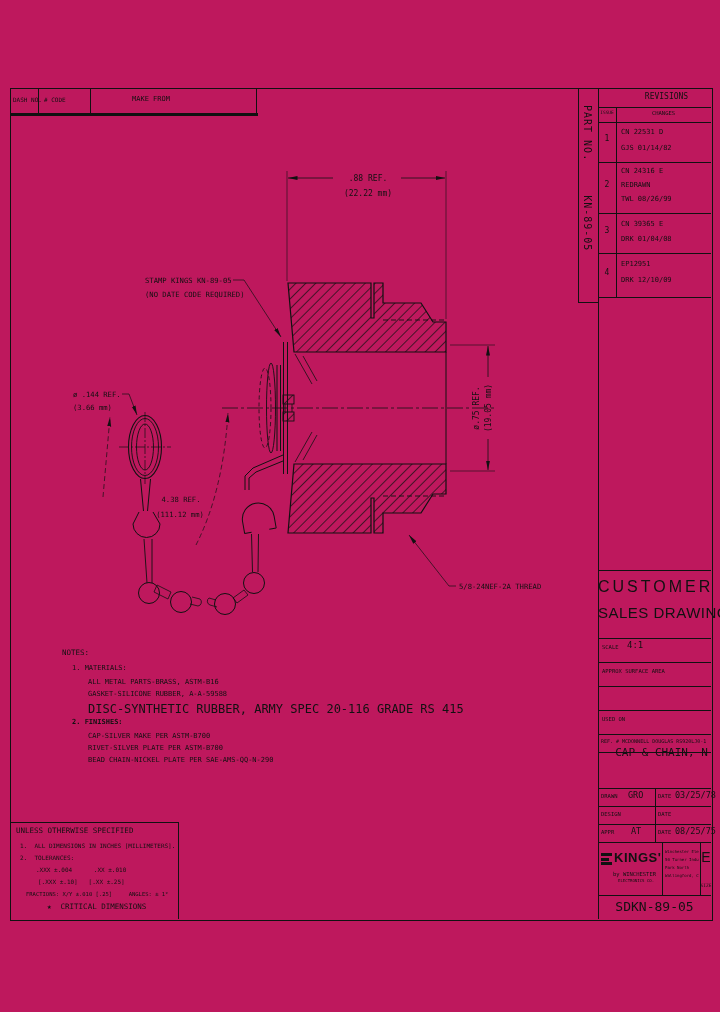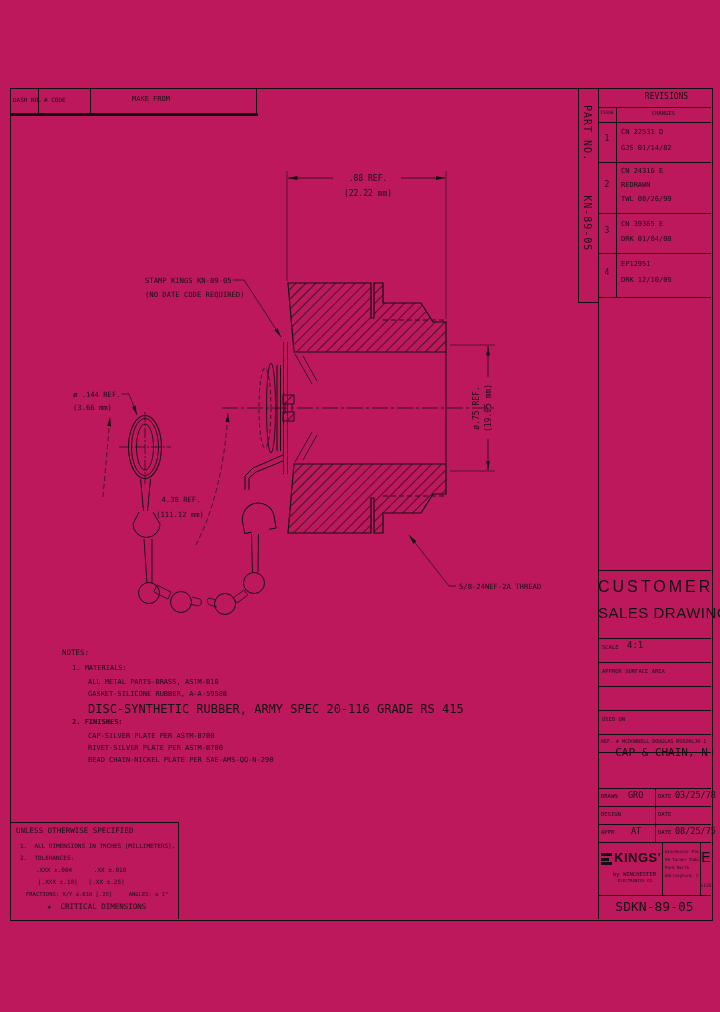--- a/index.html
+++ b/index.html
@@ -121,21 +121,21 @@
   <div class="lbl ctr" style="left:700px;top:884px;width:12px;font-size:4.5px;">SIZE</div>
 
   <div class="lbl ctr" style="left:598px;top:900px;width:113px;font-size:13px;">SDKN-89-05</div>
 
   <div class="lbl" style="left:62px;top:649px;font-size:7.5px;">NOTES:</div>
   <div class="lbl" style="left:72px;top:665px;font-size:7px;">1. MATERIALS:</div>
   <div class="lbl" style="left:88px;top:679px;font-size:7px;">ALL METAL PARTS-BRASS, ASTM-B16</div>
   <div class="lbl" style="left:88px;top:691px;font-size:7px;">GASKET-SILICONE RUBBER, A-A-59588</div>
   <div class="lbl" style="left:88px;top:703px;font-size:12px;">DISC-SYNTHETIC RUBBER, ARMY SPEC 20-116 GRADE RS 415</div>
   <div class="lbl" style="left:72px;top:719px;font-size:7px;font-weight:bold;">2. FINISHES:</div>
-  <div class="lbl" style="left:88px;top:733px;font-size:7px;">CAP-SILVER PLATE PER ASTM-B700</div>
+  <div class="lbl" style="left:88px;top:733px;font-size:7px;">CAP-SILVER MAKE PER ASTM-B700</div>
   <div class="lbl" style="left:88px;top:745px;font-size:7px;">RIVET-SILVER PLATE PER ASTM-B700</div>
   <div class="lbl" style="left:88px;top:757px;font-size:7px;">BEAD CHAIN-NICKEL PLATE PER SAE-AMS-QQ-N-290</div>
 
   <div class="ln" style="left:10px;top:822px;width:168px;height:1px;"></div>
   <div class="ln" style="left:178px;top:822px;width:1px;height:97px;"></div>
   <div class="lbl" style="left:16px;top:827px;font-size:7.5px;">UNLESS OTHERWISE SPECIFIED</div>
   <div class="lbl" style="left:20px;top:843px;font-size:6px;">1.  ALL DIMENSIONS IN INCHES [MILLIMETERS].</div>
   <div class="lbl" style="left:20px;top:855px;font-size:6px;">2.  TOLERANCES:</div>
   <div class="lbl" style="left:36px;top:867px;font-size:6px;">.XXX ±.004      .XX ±.010</div>
   <div class="lbl" style="left:38px;top:879px;font-size:6px;">[.XXX ±.10]   [.XX ±.25]</div>

